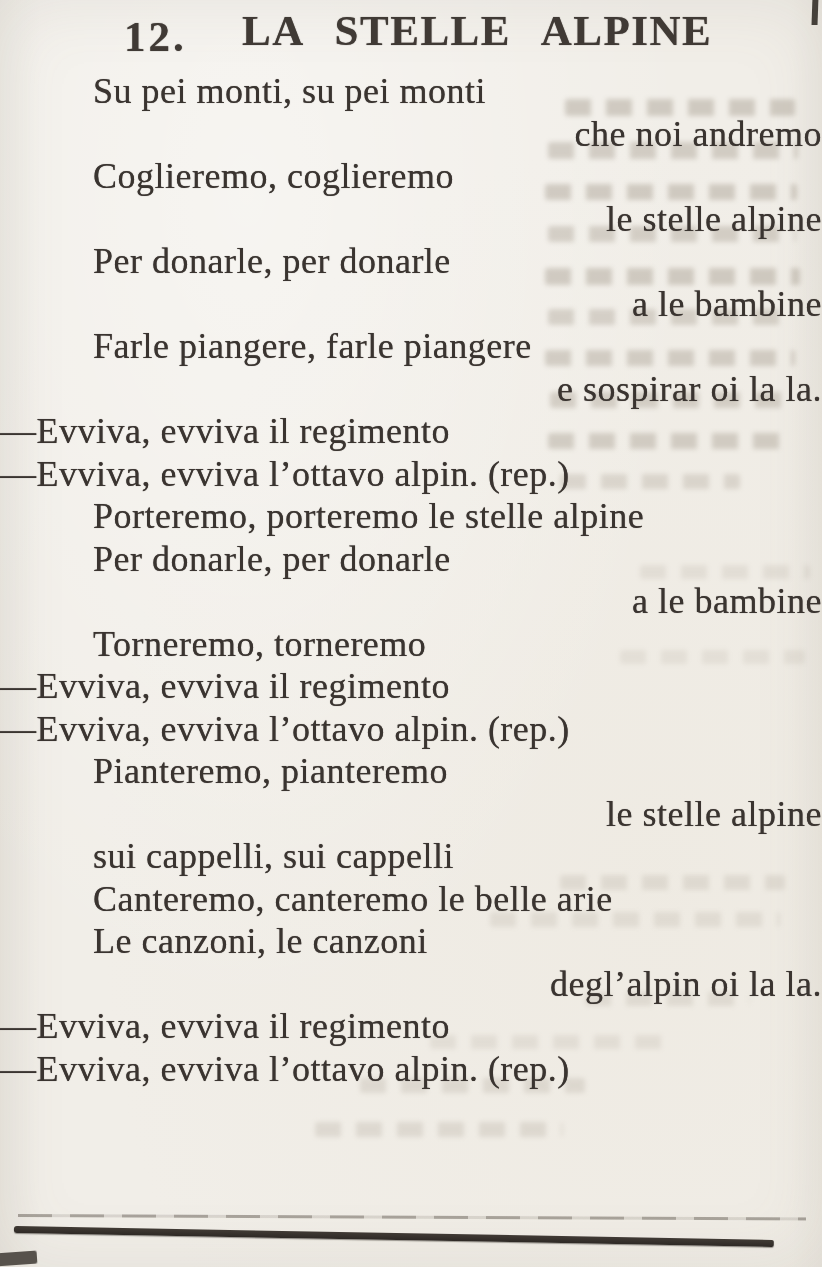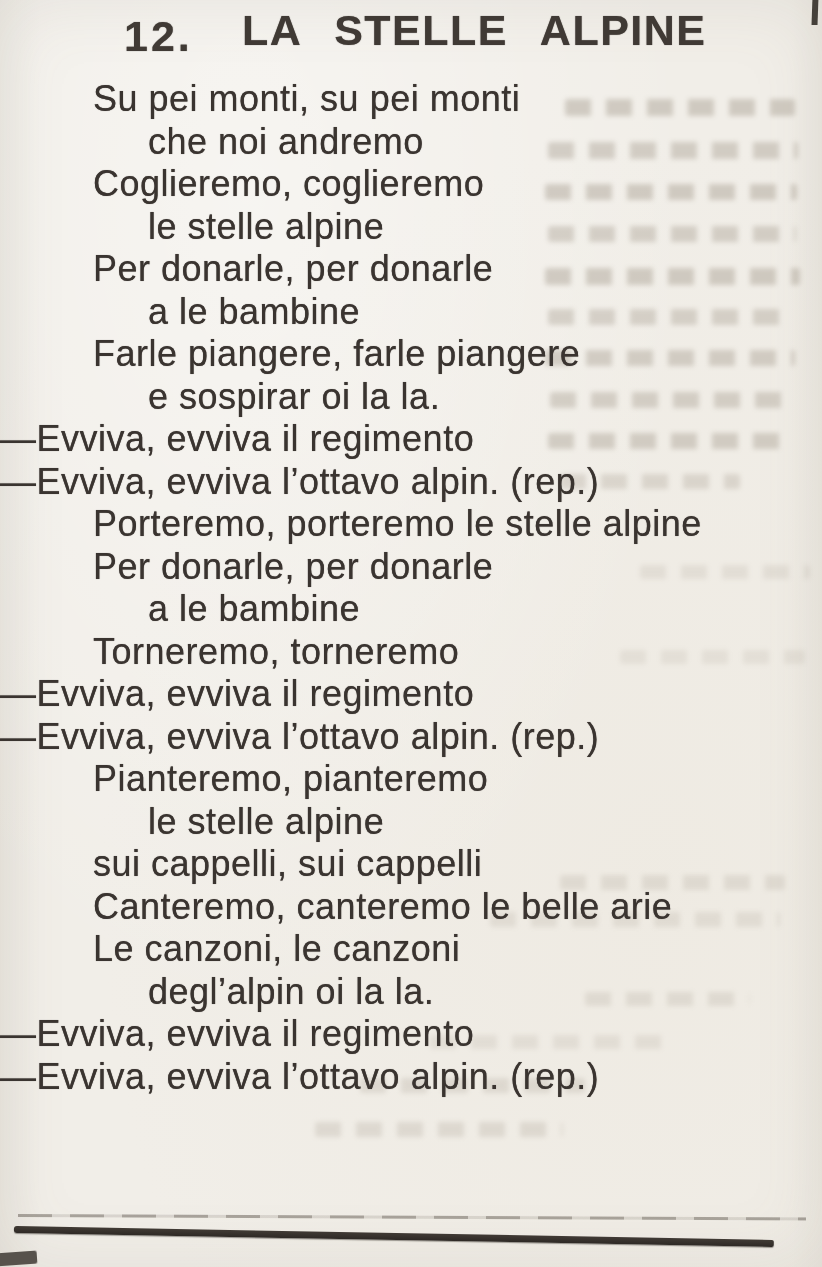--- a/index.html
+++ b/index.html
@@ -8,21 +8,21 @@
     position: relative;
     width: 822px;
     height: 1267px;
     overflow: hidden;
     background: #f1eee8;
     background-image:
       radial-gradient(ellipse at 30% 15%, rgba(255,255,255,0.40), transparent 55%),
       radial-gradient(ellipse at 80% 70%, rgba(236,231,221,0.50), transparent 60%),
       linear-gradient(90deg, rgba(150,140,122,0.07), transparent 5%, transparent 96%, rgba(150,140,122,0.06));
     box-shadow: inset 0 0 70px rgba(122,112,95,0.12);
-    font-family: Liberation Sans, sans-serif;
+    font-family: Liberation Serif, serif;
     color: #3a3430;
   }
 
   
   .song-number {
     position: absolute;
     left: 124px; top: 12px;
     font-size: 43px;
     font-weight: bold;
     letter-spacing: 3px;
@@ -40,34 +40,34 @@
     word-spacing: 20px;
     color: #403a35;
     text-shadow: 0 0 1px rgba(64,58,53,0.75);
     z-index: 2;
     white-space: nowrap;
   }
 
   
   .lyrics {
     position: absolute;
-    left: 0; top: 78px; right: 0;
+    left: 0; top: 70px; right: 0;
     z-index: 2;
   }
   .line {
     height: 42.5px;
     line-height: 42.5px;
     font-size: 36px;
     letter-spacing: 0.5px;
     white-space: nowrap;
     color: #3a3430;
     text-shadow: 0 0 0.7px rgba(58,52,48,0.85);
   }
   .line.flush  { padding-left: 93px; }
-  .line.indent { padding-left: 148px; }
+  .line.indent { padding-left: 148px; text-align: right; }
   .line.dash   { }
 
   
   .ghost {
     position: absolute;
     z-index: 1;
     border-radius: 3px;
     background: repeating-linear-gradient(90deg,
       #a79e91 0px, #a79e91 26px,
       transparent 26px, transparent 41px);

